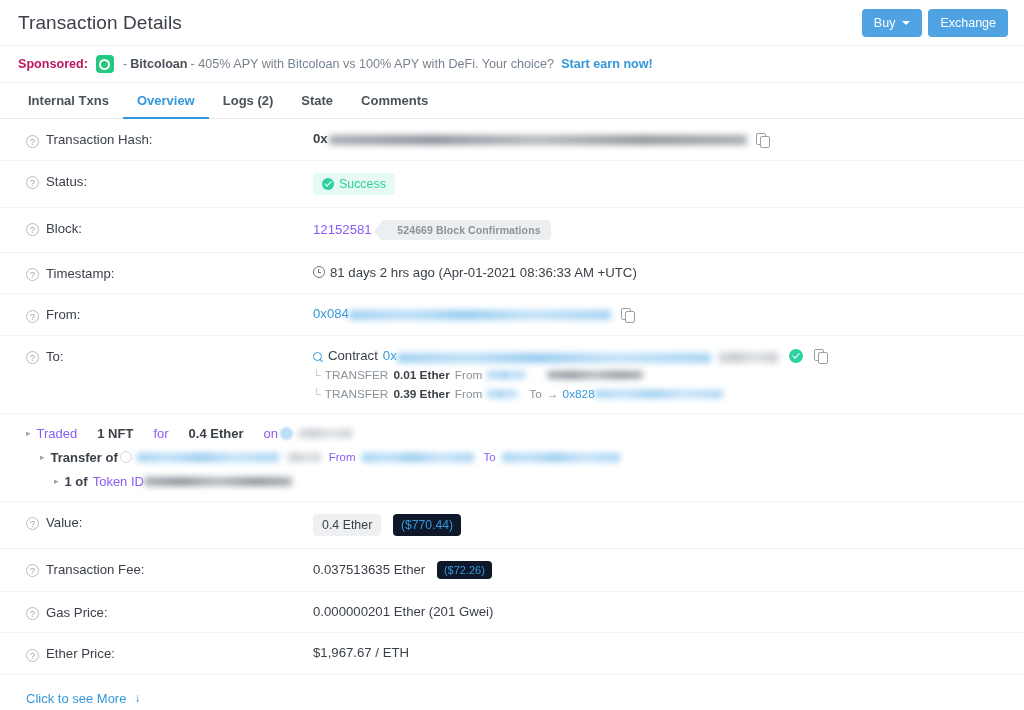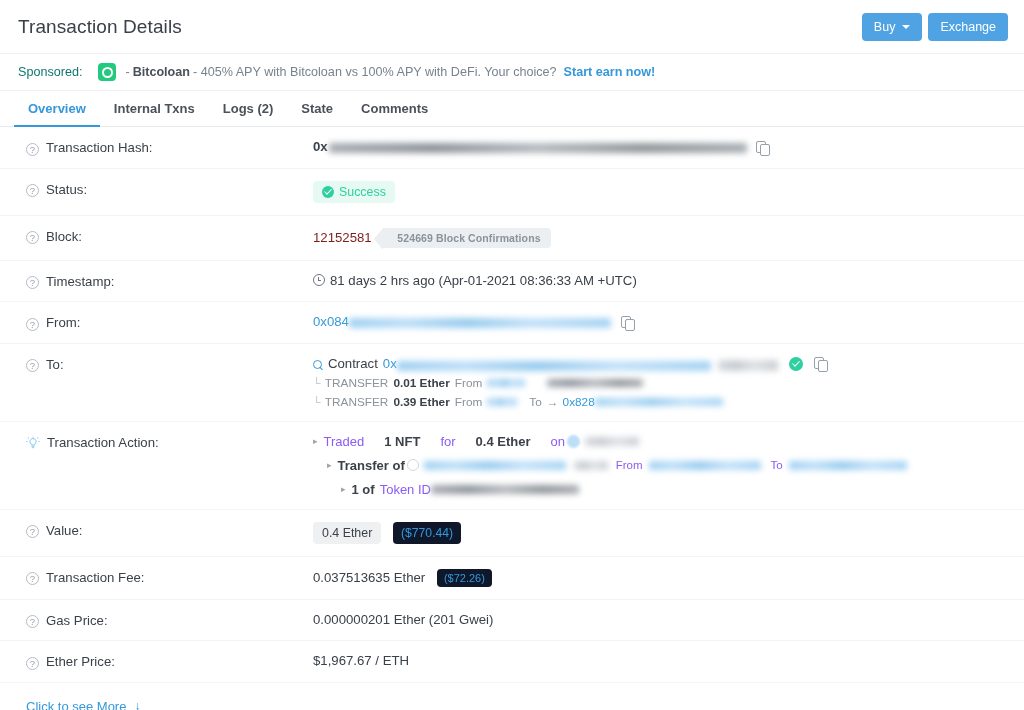--- a/index.html
+++ b/index.html
@@ -8,21 +8,21 @@
     width: 1024px; height: 710px;
     background: #ffffff;
     font-family: "Liberation Sans", sans-serif;
     -webkit-font-smoothing: antialiased;
     overflow: hidden;
   }
   .page { position: relative; width: 1024px; height: 710px; background: #fff; }
 
   
   .header {
-    height: 54px;
+    height: 46px;
     display: flex; align-items: center;
     padding: 0 16px 0 18px;
     border-bottom: 1px solid #eef0f2;
     background: #fff;
   }
   .page-title {
     font-size: 19px; color: #3b4149; font-weight: 400; letter-spacing: .1px;
   }
   .header-actions { margin-left: auto; display: flex; gap: 6px; align-items: center; }
   .btn-primary {
@@ -36,21 +36,21 @@
 
   
   .sponsored {
     height: 37px; display: flex; align-items: center; gap: 0px;
     padding: 0 18px;
     font-size: 12.6px; color: #77838f;
     border-bottom: 1px solid #eef0f2;
     background: #fff;
   }
   .sponsored b { color: #4a5159; font-weight: 700; }
-  .sp-label { font-weight: 400; color: #0f766e; margin-right: 16px; }
+  .sp-label { font-weight: 700; color: #be185d; margin-right: 8px; }
   .sp-logo {
     width: 18px; height: 18px; border-radius: 4px; background: #22c97e;
     display: inline-flex; align-items: center; justify-content: center;
     margin-right: 6px; flex: none;
   }
   .sp-logo-ring {
     width: 11px; height: 11px; border-radius: 50%; border: 2.5px solid #fff;
     display: inline-flex; align-items: center; justify-content: center;
   }
   .sp-logo-dot { width: 3.5px; height: 3.5px; border-radius: 50%; background: #22c97e; }
@@ -131,21 +131,21 @@
     width: 12px; height: 12px; border-radius: 50%; background: #2ecfa0;
     display: inline-flex; align-items: center; justify-content: center; flex: none;
   }
   .check-circle:after {
     content: ""; width: 3px; height: 6px; border: solid #fff; border-width: 0 1.6px 1.6px 0;
     transform: rotate(45deg) translate(-0.5px,-0.5px);
   }
   .check-circle.big { width: 14px; height: 14px; }
 
   
-  .blocknum { color: #7f1d1d; font-size: 13.2px; text-decoration: none; cursor: pointer; margin-top: 34px; }
+  .blocknum { color: #8b5cf6; font-size: 13.2px; text-decoration: none; cursor: pointer; margin-top: 34px; }
   .confirm-chip {
     display: inline-flex; align-items: center;
     margin-left: 8px; position: relative;
     background: #eceff1; color: #8a929a;
     font-size: 10.5px; font-weight: 700; letter-spacing: .1px;
     padding: 4px 10px 4px 14px; border-radius: 0 4px 4px 0;
   }
   .confirm-chip:before {
     content: ""; position: absolute; left: -9px; top: 0;
     border-top: 11px solid transparent; border-bottom: 11px solid transparent;
@@ -226,22 +226,22 @@
           <span class="sp-logo-dot"></span>
         </span>
     </span>
     <span class="sp-name">-</span>
     <b>Bitcoloan</b>
     <span class="sp-name">- 405% APY with Bitcoloan vs 100% APY with DeFi. Your choice?</span>
     <a class="sp-link">Start earn now!</a>
   </div>
 
   <div class="tabbar">
+    <div class="tab">Internal Txns</div>
     <div class="tab active">Overview</div>
-    <div class="tab">Internal Txns</div>
     <div class="tab">Logs (2)</div>
     <div class="tab">State</div>
     <div class="tab">Comments</div>
   </div>
 
   <div class="rows">
 
     <div class="row">
       <div class="row-label">
         <span class="qm">?</span>
@@ -329,33 +329,20 @@
           <span class="blur blue" style="width:30px;height:8px;"></span>
           <span class="to">To</span>
           <span style="color:#8a929a;margin-right:4px;">→</span>
           <a class="addr-link" style="font-size:11.8px;">0x828</a>
           <span class="blur blue" style="width:128px;height:8px;"></span>
         </div>
       </div>
     </div>
 
     <div class="row">
-      <div class="row-label">
-        <svg class="bulb" viewBox="0 0 16 16">
-          <path d="M8 2.4c-2 0-3.5 1.5-3.5 3.4 0 1.2.6 2 1.2 2.7.3.4.5.8.5 1.2h3.6c0-.4.2-.8.5-1.2.6-.7 1.2-1.5 1.2-2.7C11.5 3.9 10 2.4 8 2.4z" fill="none" stroke="#7fc4ee" stroke-width="1.1"></path>
-          <rect x="6.3" y="10.6" width="3.4" height="1" fill="#7fc4ee"></rect>
-          <rect x="6.6" y="12.3" width="2.8" height="1" fill="#7fc4ee"></rect>
-          <rect x="7.6" y="0" width="0.9" height="1.6" fill="#7fc4ee"></rect>
-          <rect x="0.2" y="5.4" width="1.6" height="0.9" fill="#7fc4ee"></rect>
-          <rect x="14.2" y="5.4" width="1.6" height="0.9" fill="#7fc4ee"></rect>
-          <rect x="2" y="1.3" width="1.6" height="0.9" fill="#7fc4ee" transform="rotate(45 2.8 1.75)"></rect>
-          <rect x="12.4" y="1.3" width="1.6" height="0.9" fill="#7fc4ee" transform="rotate(-45 13.2 1.75)"></rect>
-        </svg>
-        <span>Transaction Action:</span>
-      </div>
       <div class="row-value">
         <div class="act-line">
           <span class="tri">▸</span>
           <span class="act-plain">Traded</span>
           <span class="act-strong">1 NFT</span>
           <span class="act-plain">for</span>
           <span class="act-strong">0.4 Ether</span>
           <span class="act-plain">on</span>
           <span class="mini-av"></span>
           <span class="blur lite" style="width:54px;height:9px;"></span>

